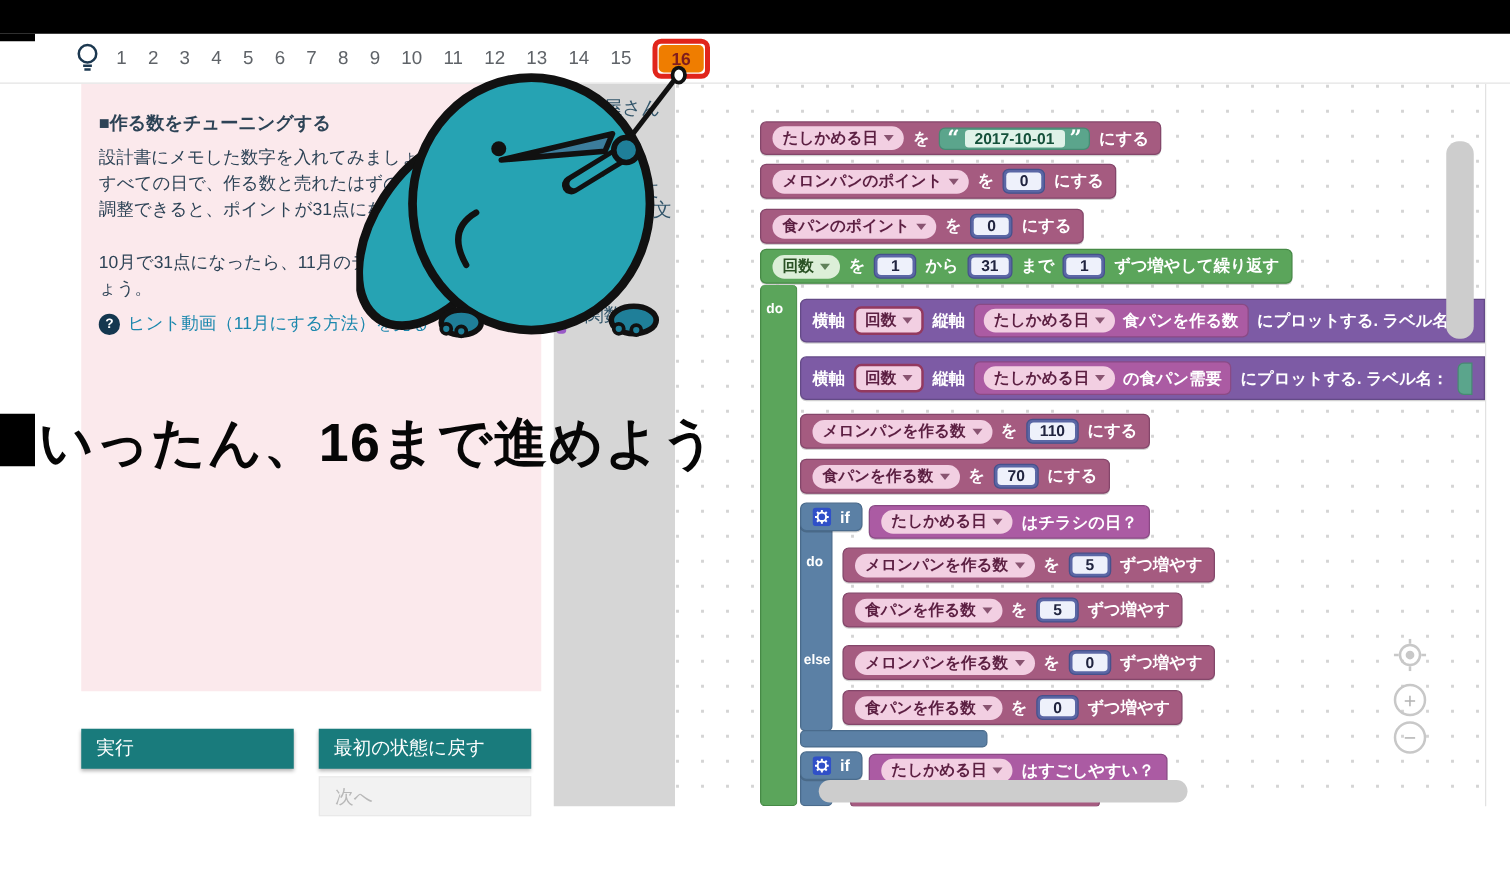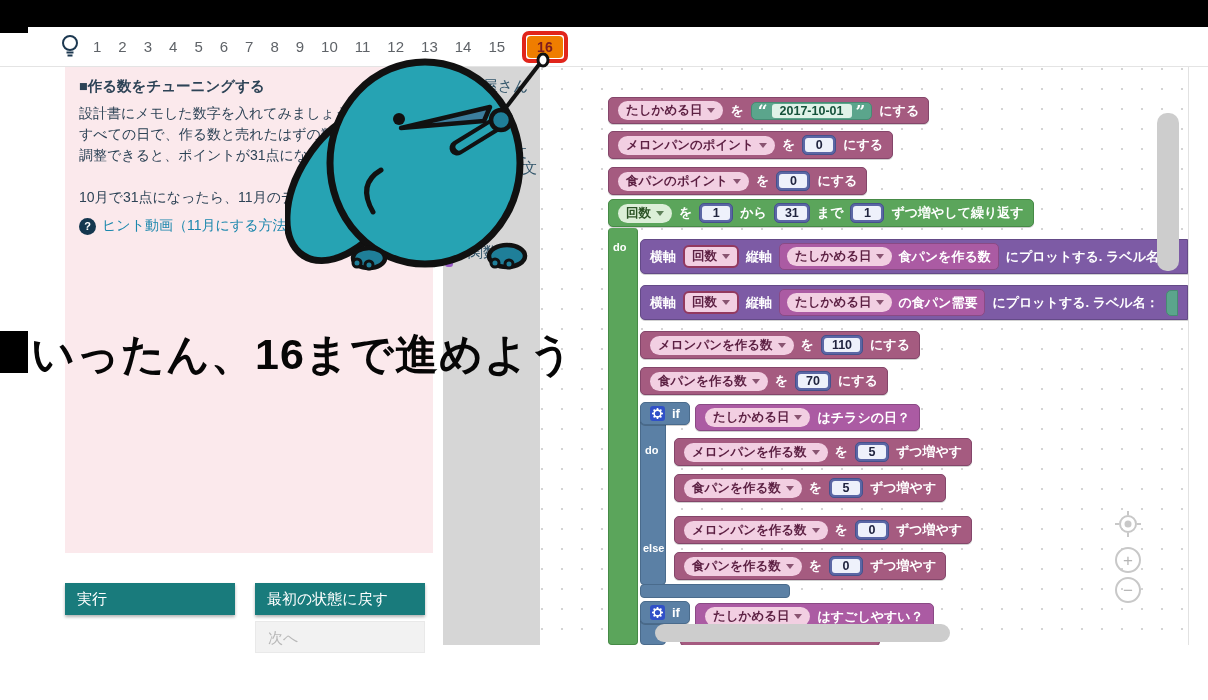--- a/index.html
+++ b/index.html
@@ -24,21 +24,21 @@
            border-bottom:1px solid #e4e4e4;display:flex;align-items:center;padding-left:60px;
            box-sizing:border-box;z-index:5;}
   .bulb{margin-right:13px;display:flex;cursor:pointer;}
   #steps{display:flex;align-items:center;gap:17px;}
   .step-num{font-size:15px;color:#5f6368;cursor:pointer;}
   .step-ring{border:4px solid #e1251b;border-radius:7px;padding:1px;display:inline-flex;z-index:50;}
   .step-chip{background:#ef7d00;color:#7f1d1d;font-size:14px;font-weight:bold;padding:3px 10px;border-radius:4px;cursor:pointer;}
 
   
   .panel{position:absolute;left:65px;top:67px;width:368px;height:486px;background:#fbe9ec;
-         padding:10px 14px;box-sizing:border-box;color:#2d4356;}
+         padding:22px 14px;box-sizing:border-box;color:#2d4356;}
   .panel-title{font-size:14.5px;font-weight:bold;margin-bottom:7px;white-space:nowrap;}
   .panel-line{font-size:14px;line-height:21px;white-space:nowrap;}
   .panel-gap{height:21px;}
   .hint{display:flex;align-items:center;gap:6px;margin-top:9px;color:#1b87ad;font-size:14px;cursor:pointer;white-space:nowrap;}
   .hint-q{width:17px;height:17px;border-radius:50%;background:#14374f;color:#fff;font-size:11px;
           font-weight:bold;display:flex;align-items:center;justify-content:center;flex:0 0 17px;}
 
   
   .btn{position:absolute;width:170px;height:32px;line-height:32px;padding-left:12px;box-sizing:border-box;
        font-size:15px;color:#fff;background:#197b7c;box-shadow:0 2px 3px rgba(0,0,0,.3);cursor:pointer;}
@@ -157,20 +157,21 @@
       </div>
   </nav>
 
   <section class="panel">
     <div class="panel-title">■作る数をチューニングする</div>
     <div class="panel-line">設計書にメモした数字を入れてみましょう</div>
     <div class="panel-line">すべての日で、作る数と売れたはずの数</div>
     <div class="panel-line">調整できると、ポイントが31点になり</div>
     <div class="panel-gap"></div>
     <div class="panel-line">10月で31点になったら、11月のデータ</div>
+    <div class="panel-line">ょう。</div>
     <div class="hint">
       <span class="hint-q">?</span>
       <span>ヒント動画（11月にする方法）を見る</span>
     </div>
   </section>
 
   <div class="btn" style="left:65px;top:583px">実行</div>
   <div class="btn" style="left:255px;top:583px">最初の状態に戻す</div>
   <div class="btn btn-next" style="left:255px;top:621px">次へ</div>
 
@@ -394,21 +395,21 @@
       </div>
       <div class="brow c-magenta" style="left: 155px; top: 536px;">
         <span class="fld fld-pink">
           <span>たしかめる日</span>
           <span class="caret"></span>
         </span>
         <span class="blbl">はすごしやすい？</span>
       </div>
       <div class="bfloat" style="left: 73px; top: 174px;">do</div>
       <div class="bfloat" style="left: 105px; top: 377px;">do</div>
-      <div class="bfloat" style="left: 103px; top: 475px;">else</div>
+      <div class="bfloat" style="left: 103px; top: 455px;">else</div>
       <div class="sb" style="left: 115px; top: 557px; width: 295px; height: 18px;"></div>
       <div class="sb" style="left: 617px; top: 46px; width: 22px; height: 158px;"></div>
     </div>
 
   <svg class="bird" width="270" height="230" viewBox="0 0 270 230">
 
     <ellipse cx="64" cy="133" rx="50" ry="84" transform="rotate(33 64 133)" fill="#26a3b3" stroke="#111" stroke-width="7"></ellipse>
 
     <ellipse cx="140" cy="111" rx="95" ry="101" fill="#26a3b3" stroke="#111" stroke-width="7"></ellipse>
 

